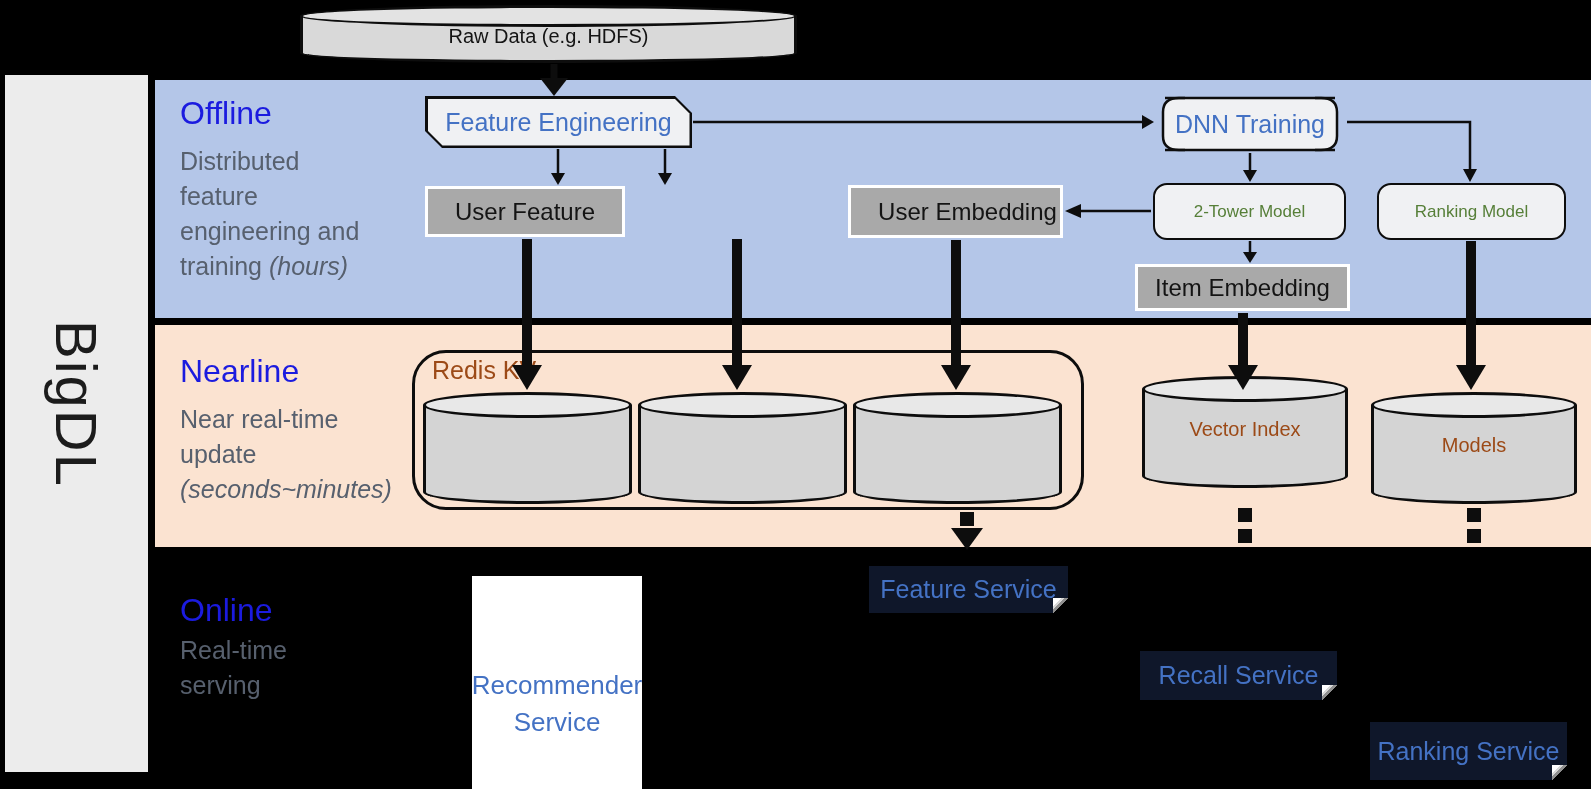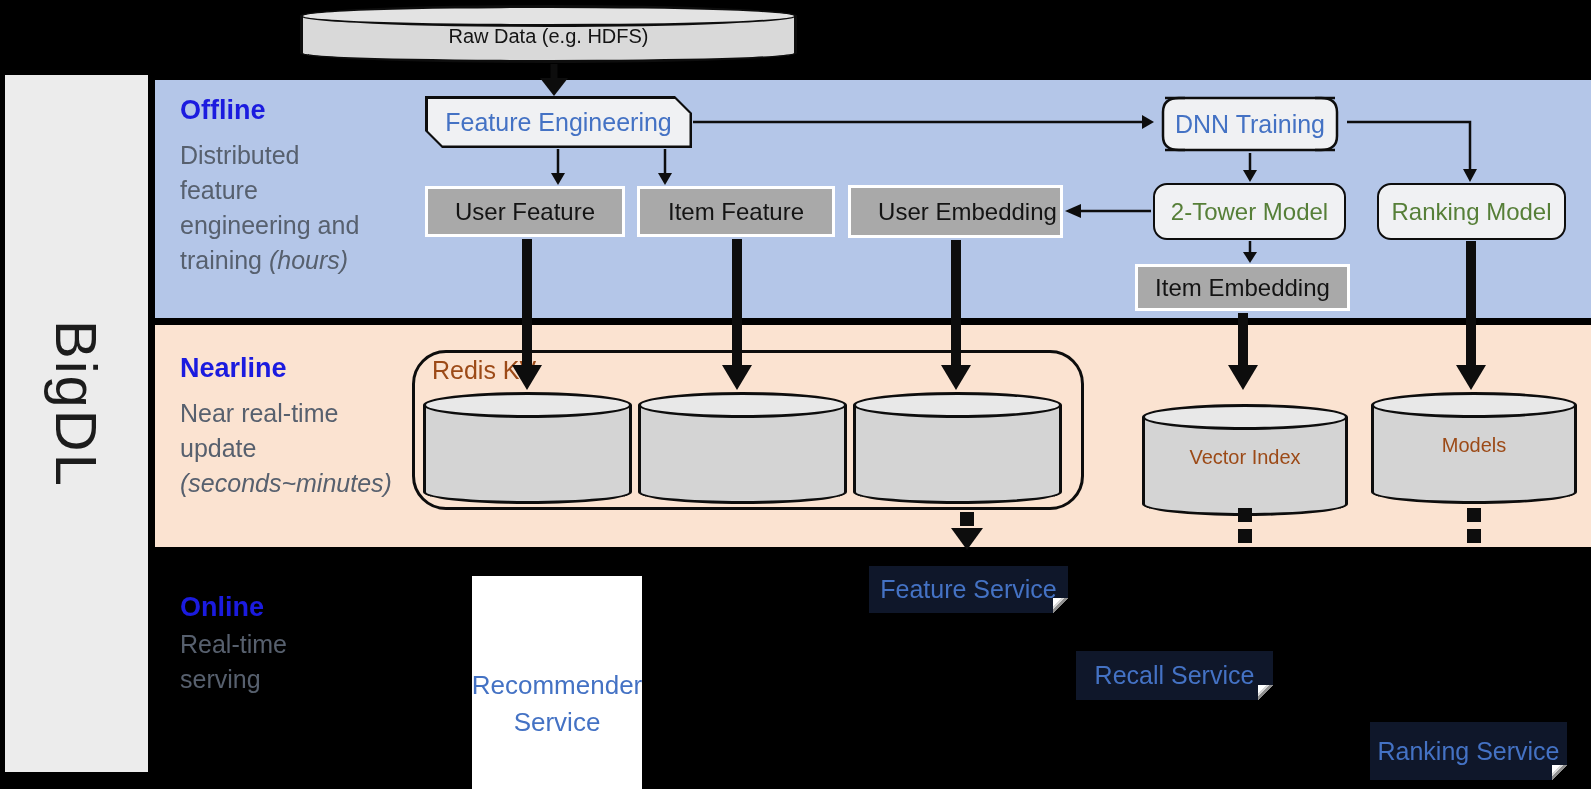--- a/index.html
+++ b/index.html
@@ -12,31 +12,31 @@
                background:#ececec; display:flex; align-items:center; justify-content:center; }
   .bigdl-text { writing-mode:vertical-rl; font-size:58px; color:#1c1c1c; letter-spacing:2px; margin-top:-40px; }
 
   
   .band { position:absolute; left:155px; width:1436px; }
   .band-offline  { top:80px;  height:238px; background:#b4c6e8; }
   .band-nearline { top:325px; height:222px; background:#fbe3d1; }
 
   
   .caption { position:absolute; left:180px; width:250px; }
-  .caption-title { font-size:27px; font-weight:700; color:#1b1bdf; }
+  .caption-title { font-size:32px; font-weight:400; color:#1b1bdf; }
   .caption-desc  { font-size:25px; color:#57606e; line-height:35px; }
   .caption-desc .it { font-style:italic; }
 
   
   .gray-box { position:absolute; background:#a9a9a9; border:3px solid #ffffff;
               display:flex; align-items:center; justify-content:center;
               font-size:24px; color:#141414; }
   .round-box { position:absolute; background:#f0f1f3; border:2.5px solid #0d0d0d; border-radius:14px;
                display:flex; align-items:center; justify-content:center;
-               font-size:24px; color:#567f38; }
+               font-size:17px; color:#567f38; }
 
   
   .snip { position:absolute; background:#0d0d0d;
           clip-path:polygon(0 0, calc(100% - 17px) 0, 100% 17px, 100% 100%, 17px 100%, 0 calc(100% - 17px)); }
   .snip-in { position:absolute; inset:2.5px; background:#f0f1f3;
              clip-path:polygon(0 0, calc(100% - 15px) 0, 100% 15px, 100% 100%, 15px 100%, 0 calc(100% - 15px));
              display:flex; align-items:center; justify-content:center; font-size:25px; color:#4472c4; }
 
   
   .bracket { position:absolute; }
@@ -126,23 +126,20 @@
     <svg width="190" height="58" viewBox="0 0 190 58">
       <path d="M24 3 H166 Q182 3 182 17 V41 Q182 55 166 55 H24 Q8 55 8 41 V17 Q8 3 24 3 Z" fill="#f0f1f3" stroke="#0d0d0d" stroke-width="2.5"></path>
       <path d="M10 3 H30 M160 3 H180 M10 55 H30 M160 55 H180" stroke="#0d0d0d" stroke-width="2.5" fill="none"></path>
     </svg>
     <div class="lbl">DNN Training</div>
   </div>
 
   <div class="gray-box" style="left:425px; top:186px; width:200px; height:51px;">
     <span>User Feature</span>
   </div>
-  <div class="gray-box" style="left:637px; top:186px; width:198px; height:51px;">
-    <span>Item Feature</span>
-  </div>
   <div class="gray-box" style="left:848px; top:185px; width:215px; height:53px;padding-left:24px;">
     <span>User Embedding</span>
   </div>
   <div class="gray-box" style="left:1135px; top:264px; width:215px; height:47px;">
     <span>Item Embedding</span>
   </div>
 
   <div class="round-box" style="left:1153px; top:183px; width:193px; height:57px;">
     <span>2-Tower Model</span>
   </div>
@@ -159,42 +156,42 @@
   </div>
   <div class="cyl" style="left:638px; top:392px; width:209px; height:112px;">
     <div class="cyl-body"></div>
       <div class="cyl-top"></div>
   </div>
   <div class="cyl" style="left:853px; top:392px; width:209px; height:112px;">
     <div class="cyl-body"></div>
       <div class="cyl-top"></div>
   </div>
 
-  <div class="cyl" style="left:1142px; top:404px; width:206px; height:112px;">
+  <div class="cyl" style="left:1142px; top:376px; width:206px; height:112px;">
     <div class="cyl-body"></div>
       <div class="cyl-top"></div>
     <div class="cyl-label">Vector Index</div>
   </div>
   <div class="cyl" style="left:1371px; top:392px; width:206px; height:112px;">
     <div class="cyl-body"></div>
       <div class="cyl-top"></div>
     <div class="cyl-label">Models</div>
   </div>
 
   <div class="doc" style="left:472px; top:576px; width:170px; height:256px;">
     <div>Recommender</div>
     <div>Service</div>
     <div class="fold fold-lg"></div>
   </div>
 
   <div class="service-box" style="left:869px; top:566px; width:199px; height:47px;">
     <span>Feature Service</span>
     <div class="fold fold-sm"></div>
   </div>
-  <div class="service-box" style="left:1076px; top:651px; width:197px; height:49px;">
+  <div class="service-box" style="left:1140px; top:651px; width:197px; height:49px;">
     <span>Recall Service</span>
     <div class="fold fold-sm"></div>
   </div>
   <div class="service-box" style="left:1370px; top:722px; width:197px; height:58px;">
     <span>Ranking Service</span>
     <div class="fold fold-sm"></div>
   </div>
 
   <svg class="overlay" width="1591" height="789" viewBox="0 0 1591 789">
     <g stroke="#0d0d0d" fill="#0d0d0d">

